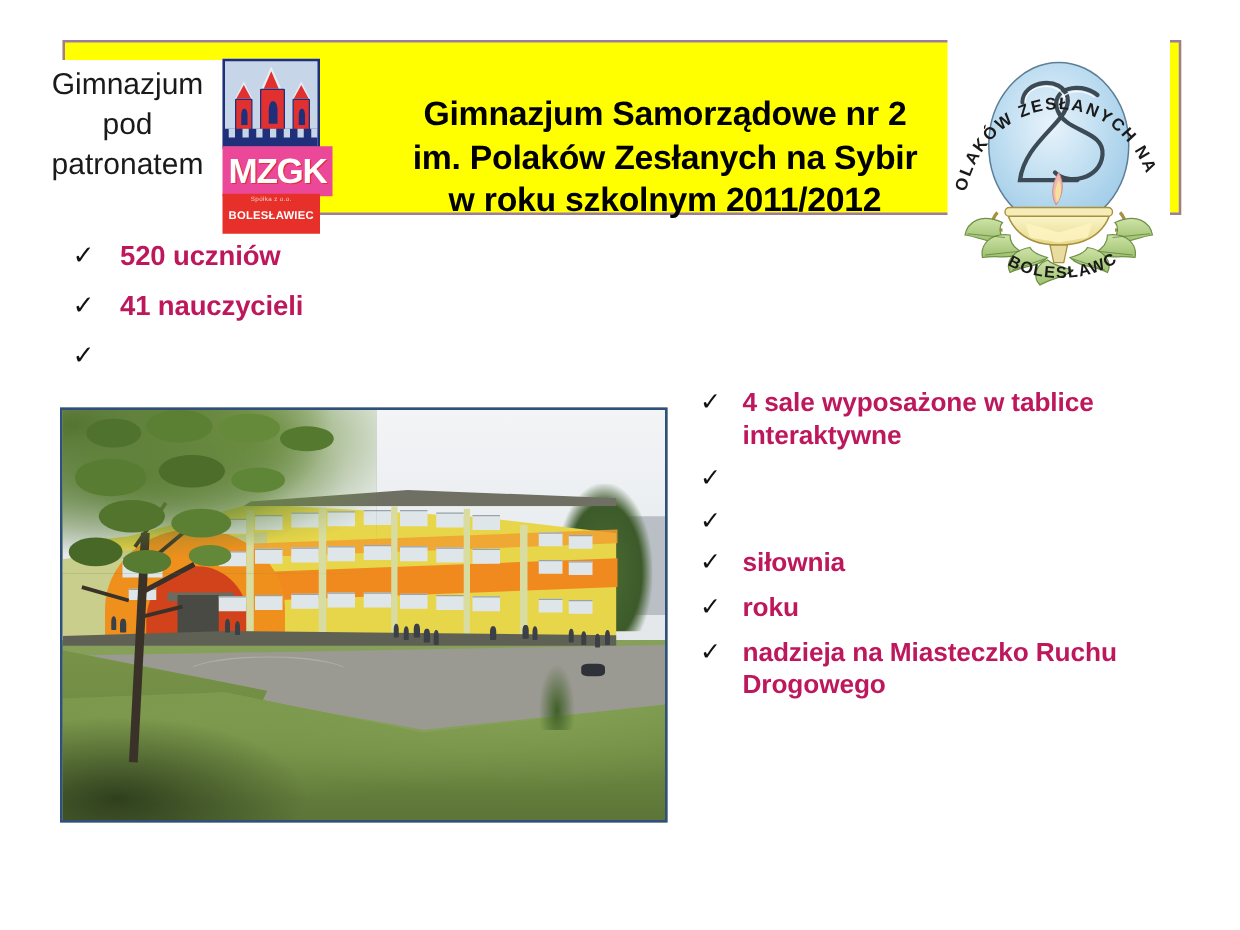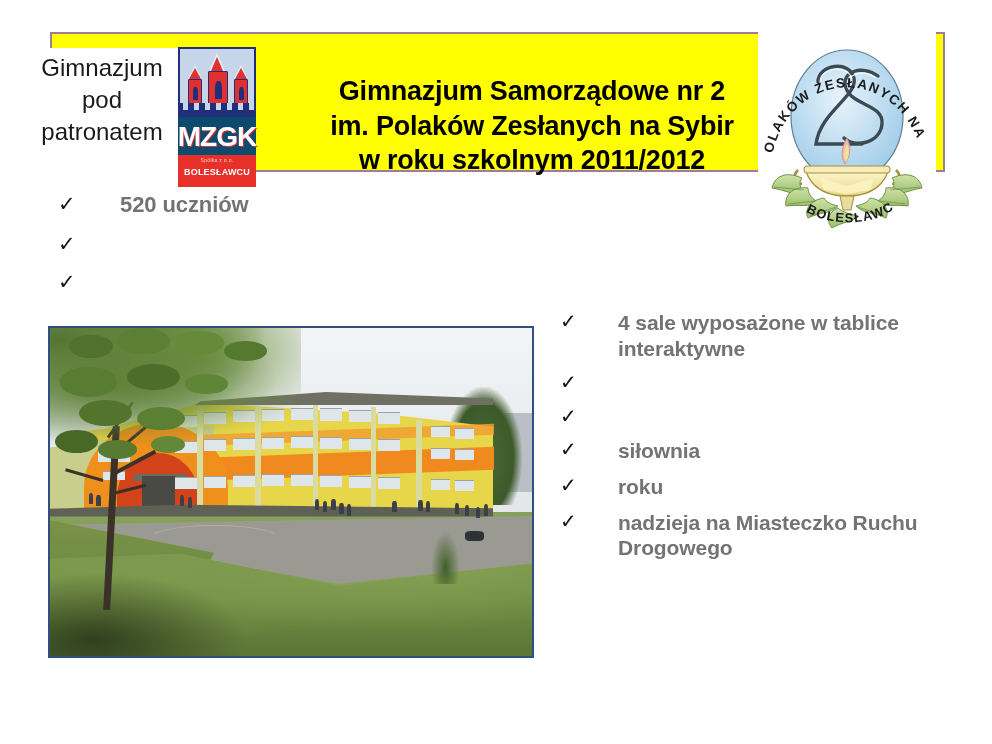--- a/index.html
+++ b/index.html
@@ -117,22 +117,22 @@
   }
   .batt-notch {
     position: absolute;
     top: 0;
     width: 5px; height: 7px;
     background: #C6D6E8;
   }
   .mzgk-mid {
     position: absolute;
     left: 0; top: 70px;
-    width: 78px; height: 40px;
-    background: #0c4a6e;
+    width: 88px; height: 40px;
+    background: #ec4899;
     display: flex;
     align-items: center;
     justify-content: center;
   }
   .mzgk-word {
     font-family: "Liberation Sans", sans-serif;
     font-size: 28px;
     font-weight: bold;
     color: #ffffff;
     letter-spacing: -1px;
@@ -193,23 +193,22 @@
     color: #111111;
     font-family: "DejaVu Sans", sans-serif;
     text-align: left;
   }
   #facts-list .check-icon { width: 38px; font-size: 21px; }
 
   .bullet-text {
     font-size: 21px;
     font-weight: bold;
     line-height: 1.22;
-    color: #737373;
+    color: #be185d;
     letter-spacing: -0.1px;
-    margin-left: 24px;
   }
   #facts-list .bullet-text { font-size: 22px; }
 
   
   #school-photo {
     position: absolute;
     left: 48px;
     top: 326px;
     width: 486px;
     height: 332px;
@@ -417,21 +416,21 @@
       <div class="batt-notch" style="left:69px;"></div>
     </div>
   </div>
 
   <div class="mzgk-mid">
     <span class="mzgk-word">MZGK</span>
   </div>
 
   <div class="mzgk-bottom">
     <div class="mzgk-sub">Spółka z o.o.</div>
-    <div class="mzgk-city">BOLESŁAWCU</div>
+    <div class="mzgk-city">BOLESŁAWIEC</div>
   </div>
 </div>
 
 <div id="school-emblem">
   <svg id="emblem-svg" width="178" height="222" viewBox="0 0 178 222">
     <defs>
       <path id="arcTop" d="M 16,128 A 76,84 0 0 1 162,128" fill="none"></path>
       <path id="arcBottom" d="M 40,186 A 62,40 0 0 0 140,186" fill="none"></path>
       <radialGradient id="ovalFill" cx="45%" cy="38%" r="70%">
         <stop offset="0%" stop-color="#e8f3fb"></stop>
@@ -498,20 +497,21 @@
   </svg>
 </div>
 
 <div id="facts-list" class="bullet-list">
   <div class="bullet-row">
     <span class="check-icon">✓</span>
     <span class="bullet-text">520 uczniów</span>
   </div>
   <div class="bullet-row">
     <span class="check-icon">✓</span>
+    <span class="bullet-text">41 nauczycieli</span>
   </div>
   <div class="bullet-row">
     <span class="check-icon">✓</span>
   </div>
 </div>
 
 <div id="features-list" class="bullet-list">
   <div class="bullet-row">
     <span class="check-icon">✓</span>
     <span class="bullet-text">4 sale wyposażone w tablice interaktywne</span>

